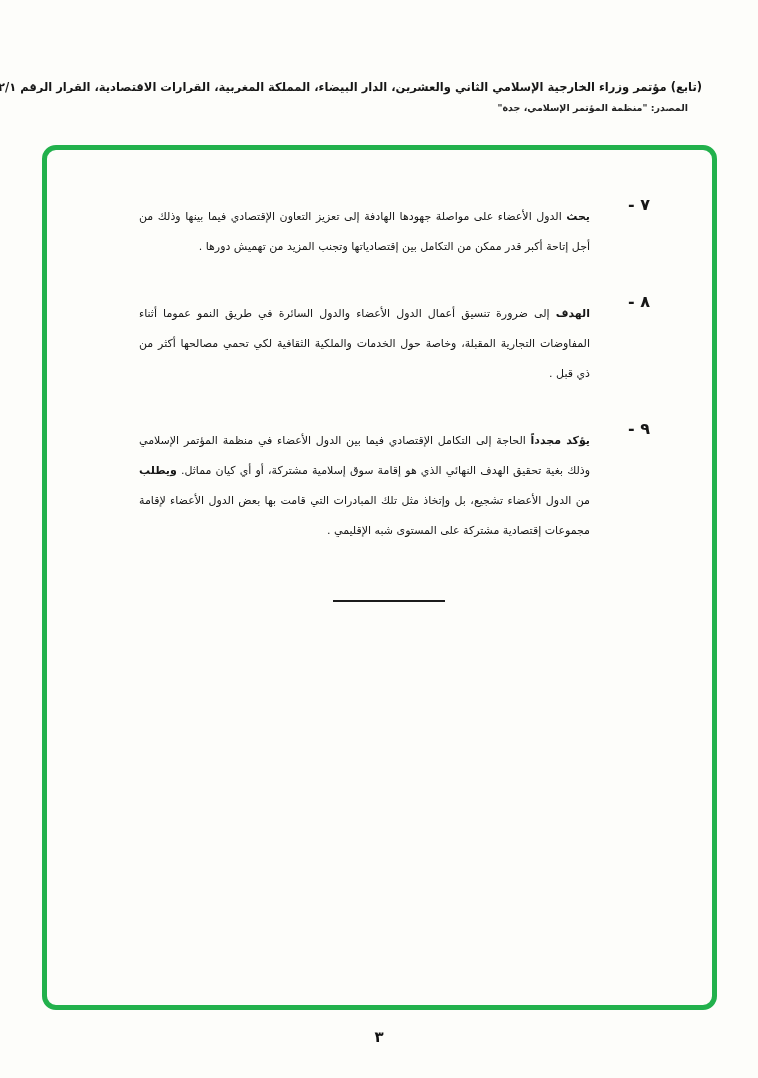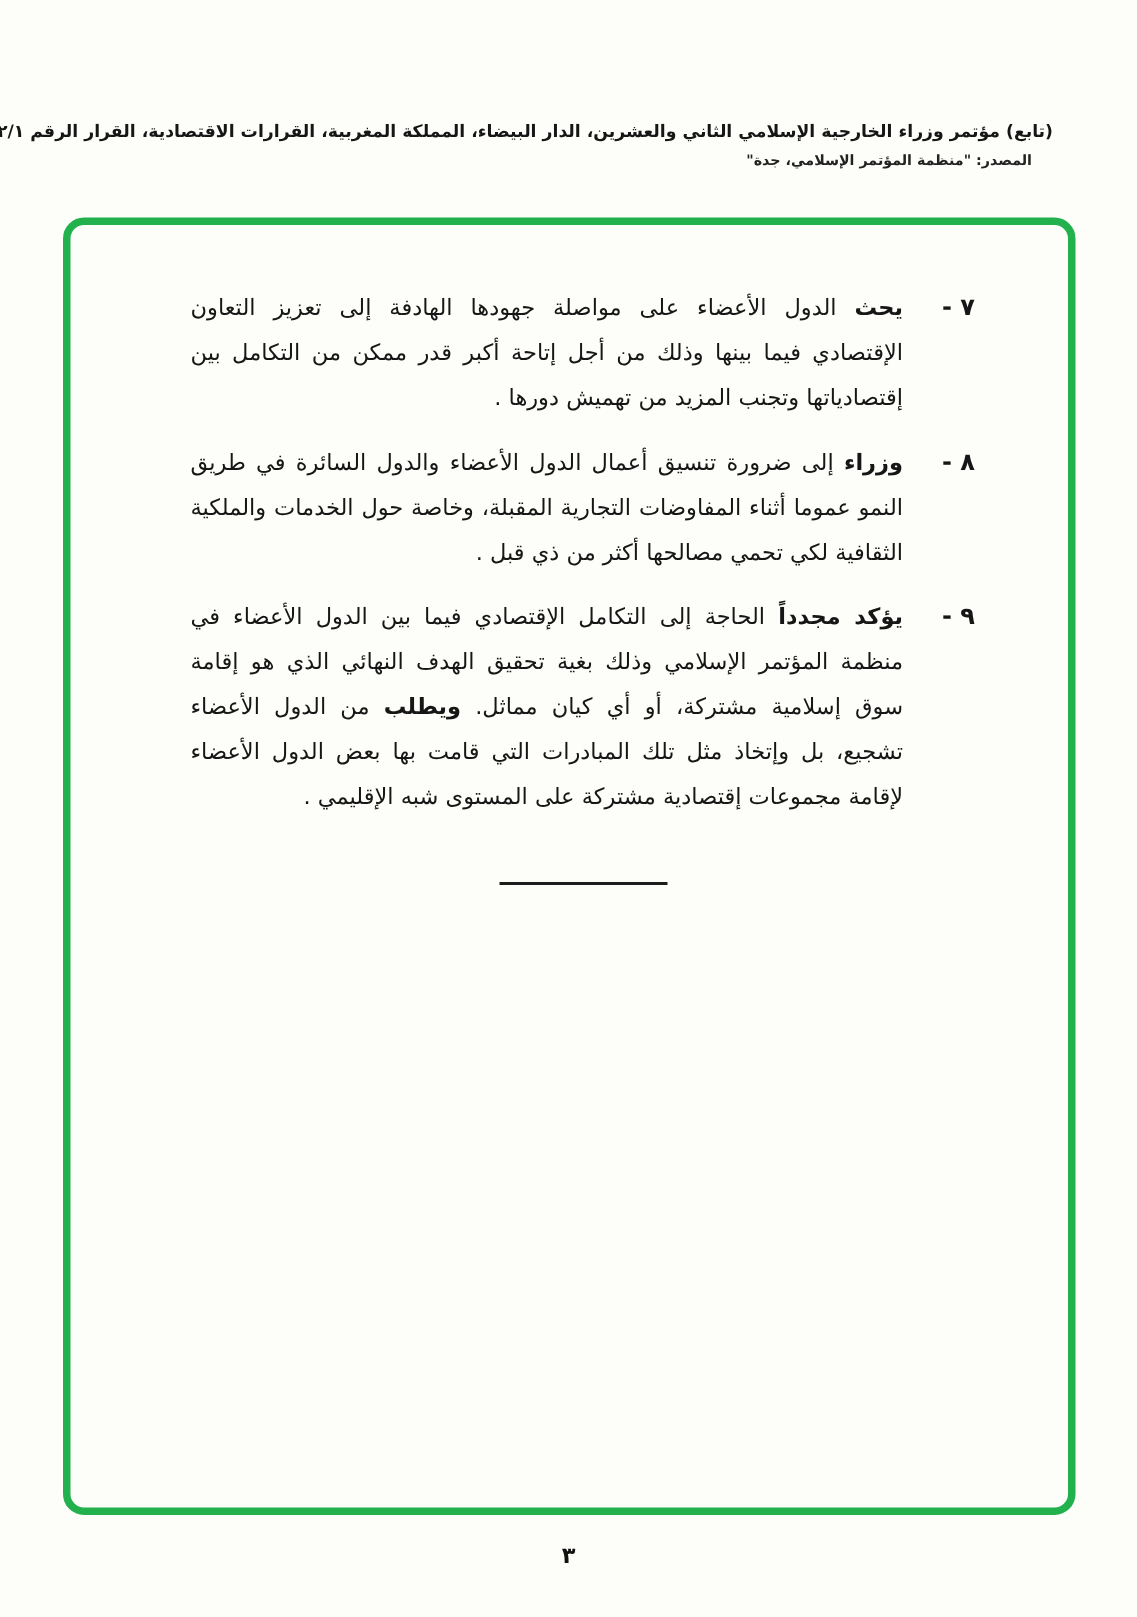--- a/index.html
+++ b/index.html
@@ -60,22 +60,22 @@
   .item-number {
     flex: 0 0 auto;
     width: 40px;
     font-size: 16px;
     line-height: 30px;
     font-weight: 700;
     white-space: nowrap;
   }
   .item-text {
     flex: 1;
-    margin: 0;
-    font-size: 15px;
+    margin: 12px;
+    font-size: 11px;
     line-height: 30px;
     text-align: justify;
     text-justify: inter-word;
   }
   .lead { font-weight: 700; }
   .divider {
     width: 112px;
     height: 0;
     border-top: 2px solid #1c1c1c;
     margin: 42px auto 0 auto;
@@ -104,21 +104,21 @@
   <div class="green-box" style="border-color: rgb(34, 177, 76);">
     <div class="content">
 
       <div class="item">
         <div class="item-number">٧ -</div>
         <p class="item-text"><span class="lead">يحث</span><span> الدول الأعضاء على مواصلة جهودها الهادفة إلى تعزيز التعاون الإقتصادي فيما بينها وذلك من أجل إتاحة أكبر قدر ممكن من التكامل بين إقتصادياتها وتجنب المزيد من تهميش دورها .</span></p>
       </div>
 
       <div class="item">
         <div class="item-number">٨ -</div>
-        <p class="item-text"><span class="lead">وزراء</span><span> إلى ضرورة تنسيق أعمال الدول الأعضاء والدول السائرة في طريق النمو عموما أثناء المفاوضات التجارية المقبلة، وخاصة حول الخدمات والملكية الثقافية لكي تحمي مصالحها أكثر من ذي قبل .</span></p>
+        <p class="item-text"><span class="lead">الهدف</span><span> إلى ضرورة تنسيق أعمال الدول الأعضاء والدول السائرة في طريق النمو عموما أثناء المفاوضات التجارية المقبلة، وخاصة حول الخدمات والملكية الثقافية لكي تحمي مصالحها أكثر من ذي قبل .</span></p>
       </div>
 
       <div class="item">
         <div class="item-number">٩ -</div>
         <p class="item-text"><span class="lead">يؤكد مجدداً</span><span> الحاجة إلى التكامل الإقتصادي فيما بين الدول الأعضاء في منظمة المؤتمر الإسلامي وذلك بغية تحقيق الهدف النهائي الذي هو إقامة سوق إسلامية مشتركة، أو أي كيان مماثل. </span><span class="lead">ويطلب</span><span> من الدول الأعضاء تشجيع، بل وإتخاذ مثل تلك المبادرات التي قامت بها بعض الدول الأعضاء لإقامة مجموعات إقتصادية مشتركة على المستوى شبه الإقليمي .</span></p>
       </div>
 
       <div class="divider"></div>
 
     </div>

